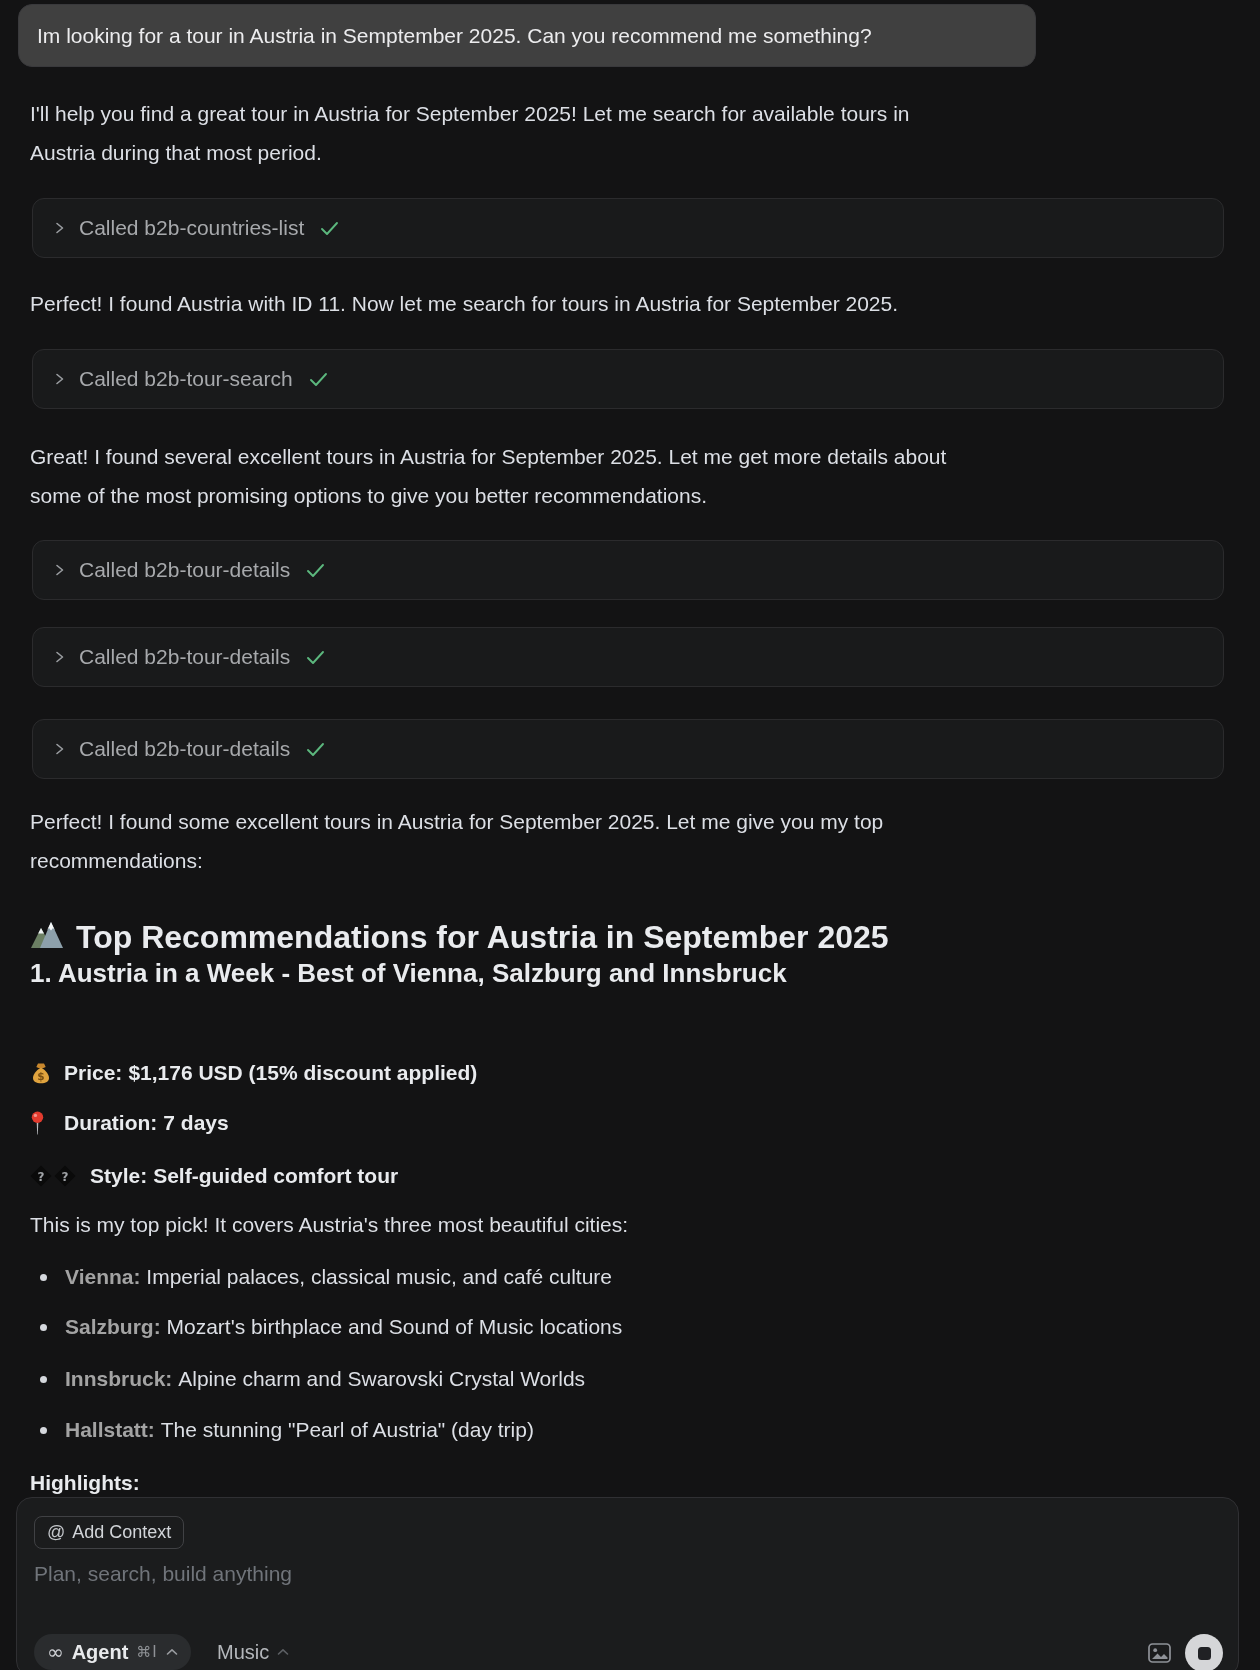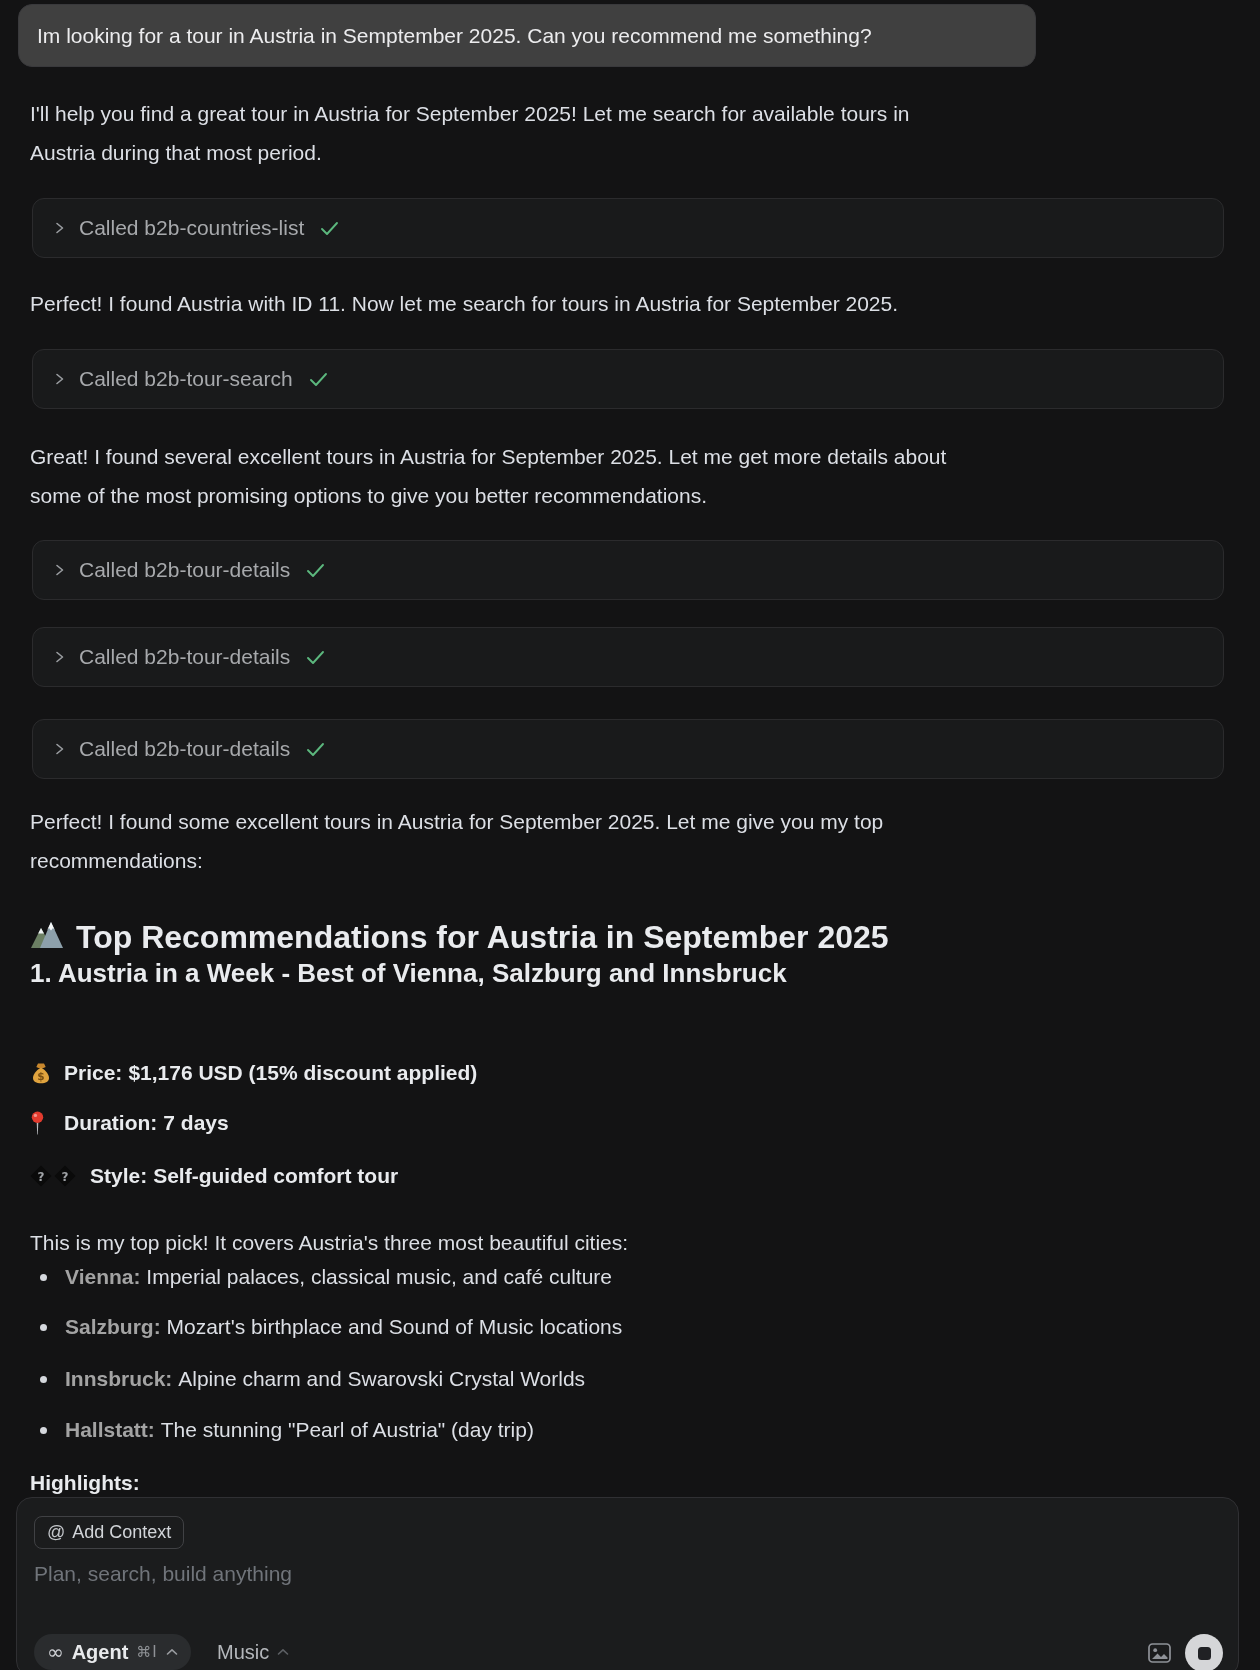--- a/index.html
+++ b/index.html
@@ -42,21 +42,21 @@
     position:absolute; left:30px; top:954px; line-height:38px;
     font-size:26px; font-weight:bold; color:#e9ebee; white-space:nowrap;
   }
   .meta {
     position:absolute; left:30px; height:40px;
     display:flex; align-items:center;
     font-size:21px; font-weight:bold; color:#e9ebee; white-space:nowrap;
   }
   .meta .icn { display:flex; align-items:center; justify-content:flex-start; margin-right:8px; }
   .meta .lbl { margin-right:6px; }
-  .intro { position:absolute; left:30px; top:1205px; height:40px; line-height:40px; font-size:21px; white-space:nowrap;margin-top:18px; }
+  .intro { position:absolute; left:30px; top:1205px; height:40px; line-height:40px; font-size:21px; white-space:nowrap; }
   .bullet {
     position:absolute; left:30px; height:40px; line-height:40px;
     padding-left:35px; font-size:21px; white-space:nowrap;
   }
   .bullet .dot {
     position:absolute; left:10px; top:17px; width:7px; height:7px;
     border-radius:50%; background:#d5d8dd;
   }
   .bullet b { color:#a3a3a3; }
   .hl { position:absolute; left:30px; top:1463px; height:40px; line-height:40px; font-size:21px; font-weight:bold; color:#e9ebee; }

